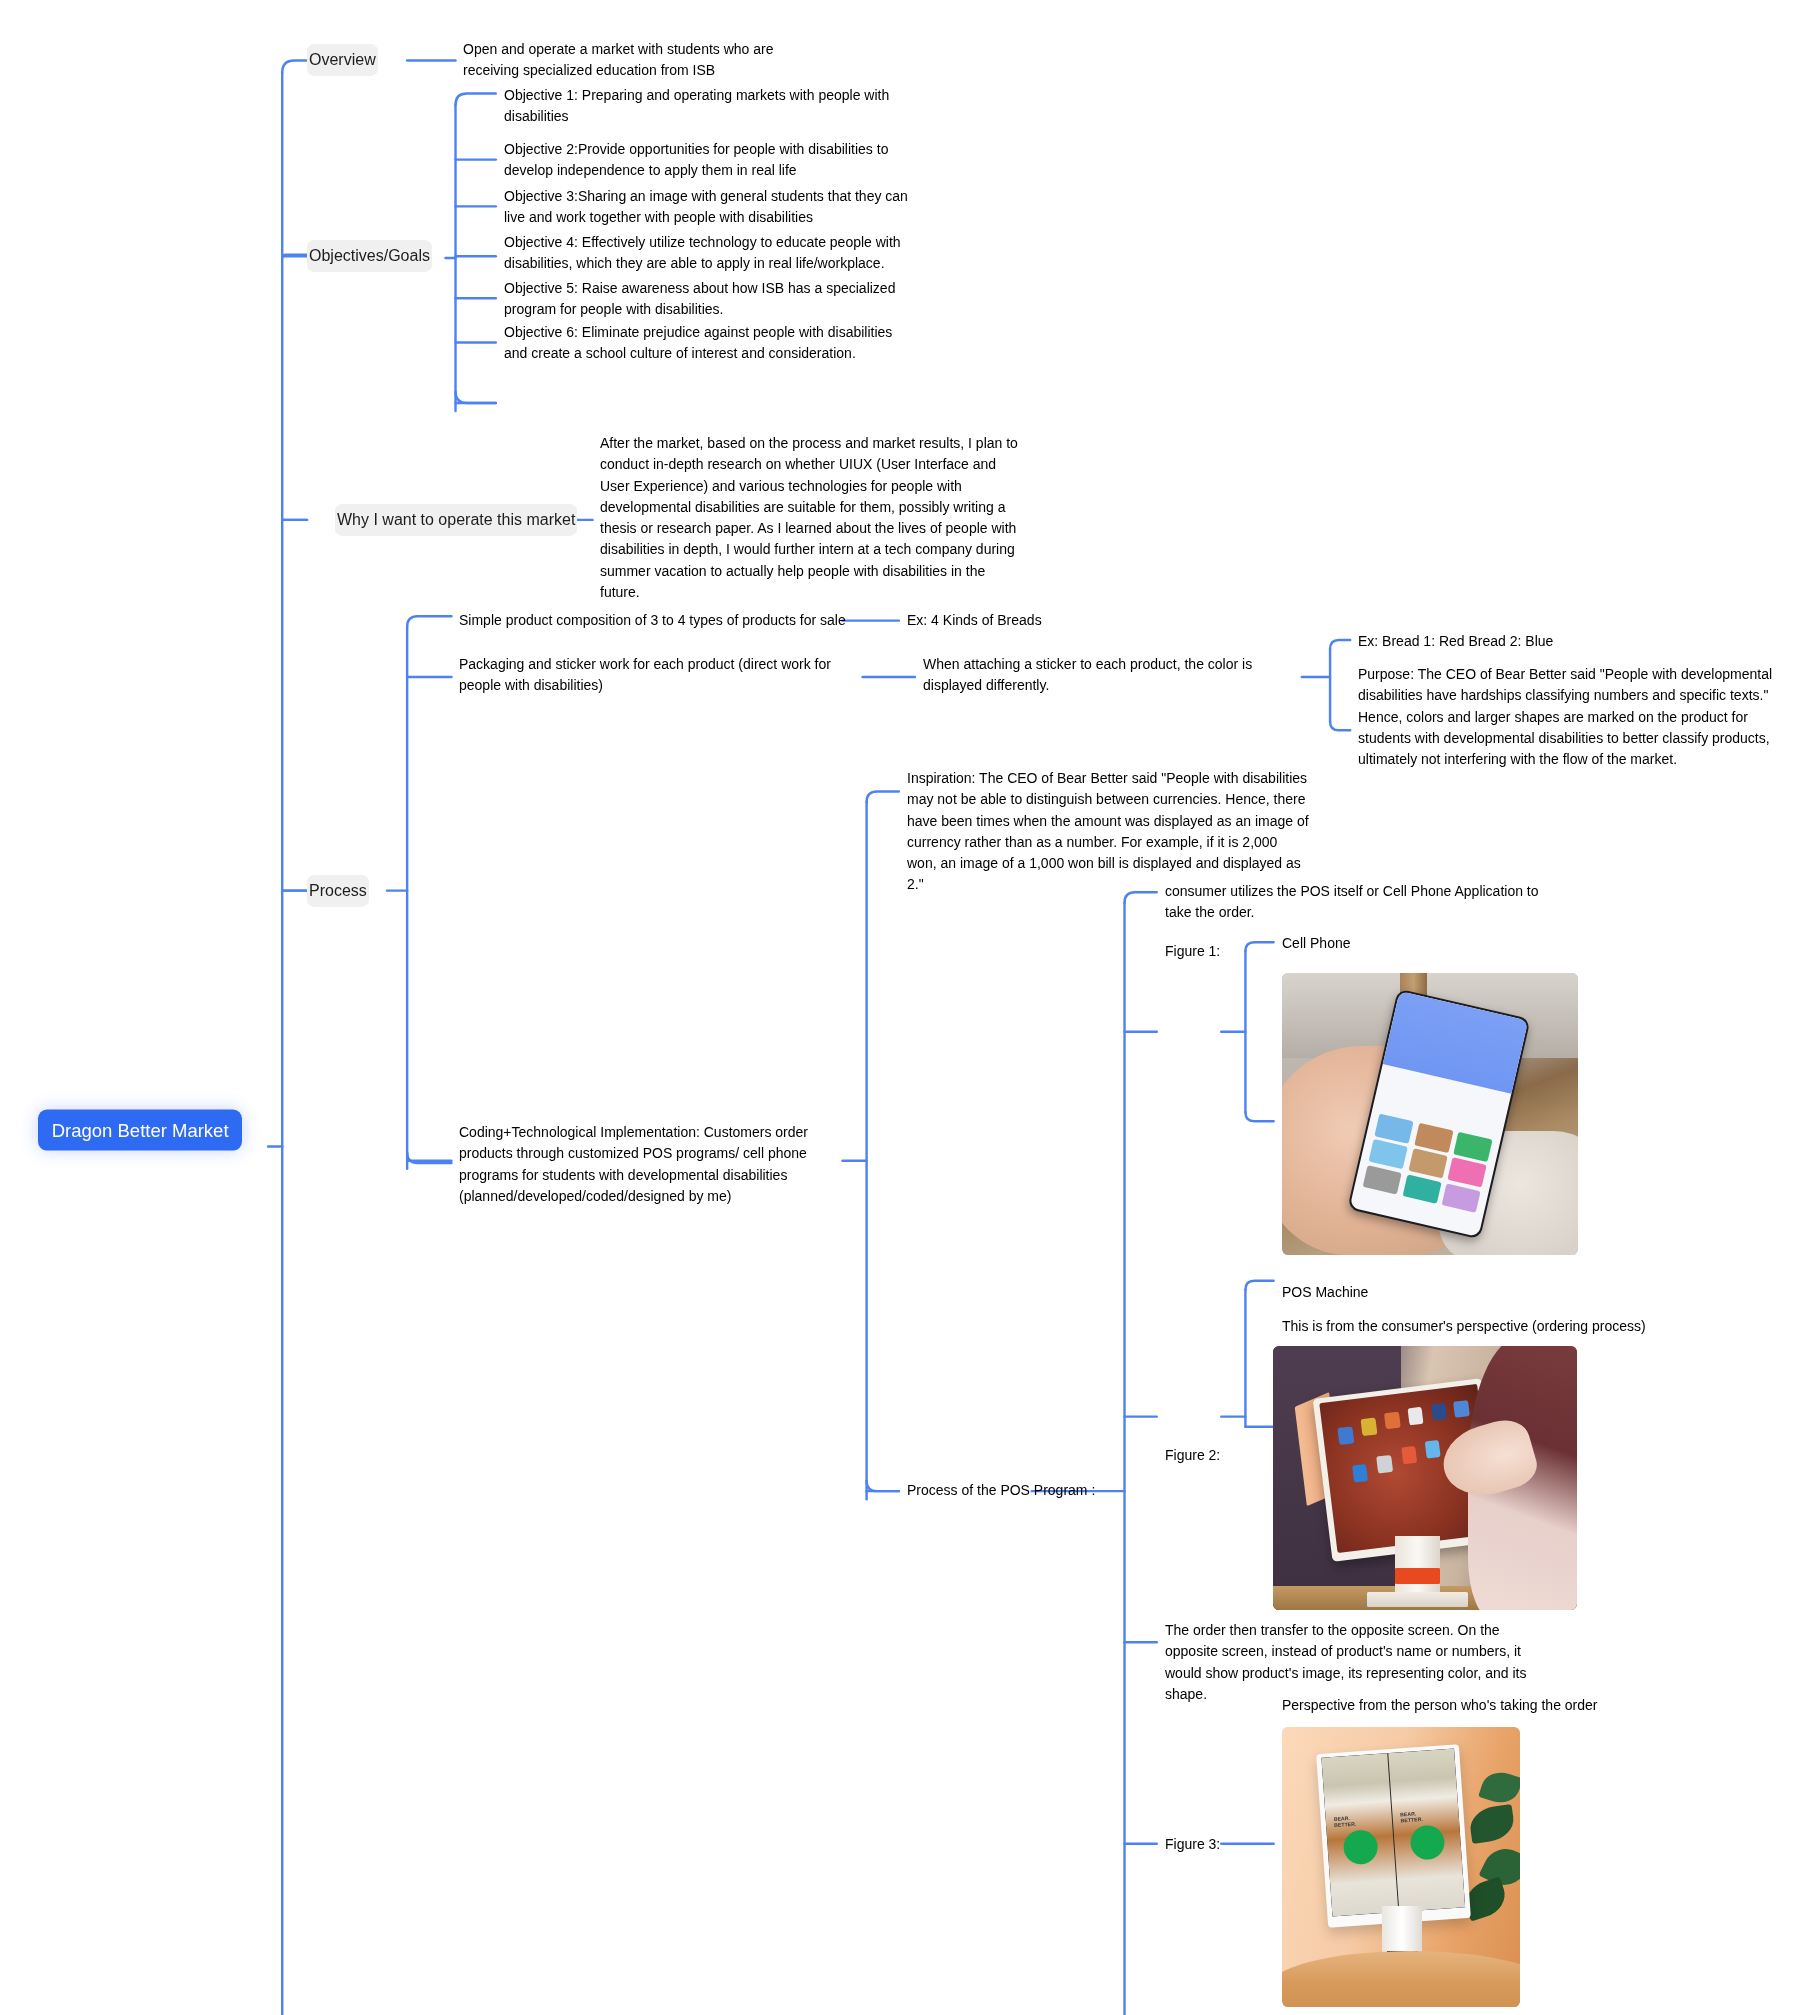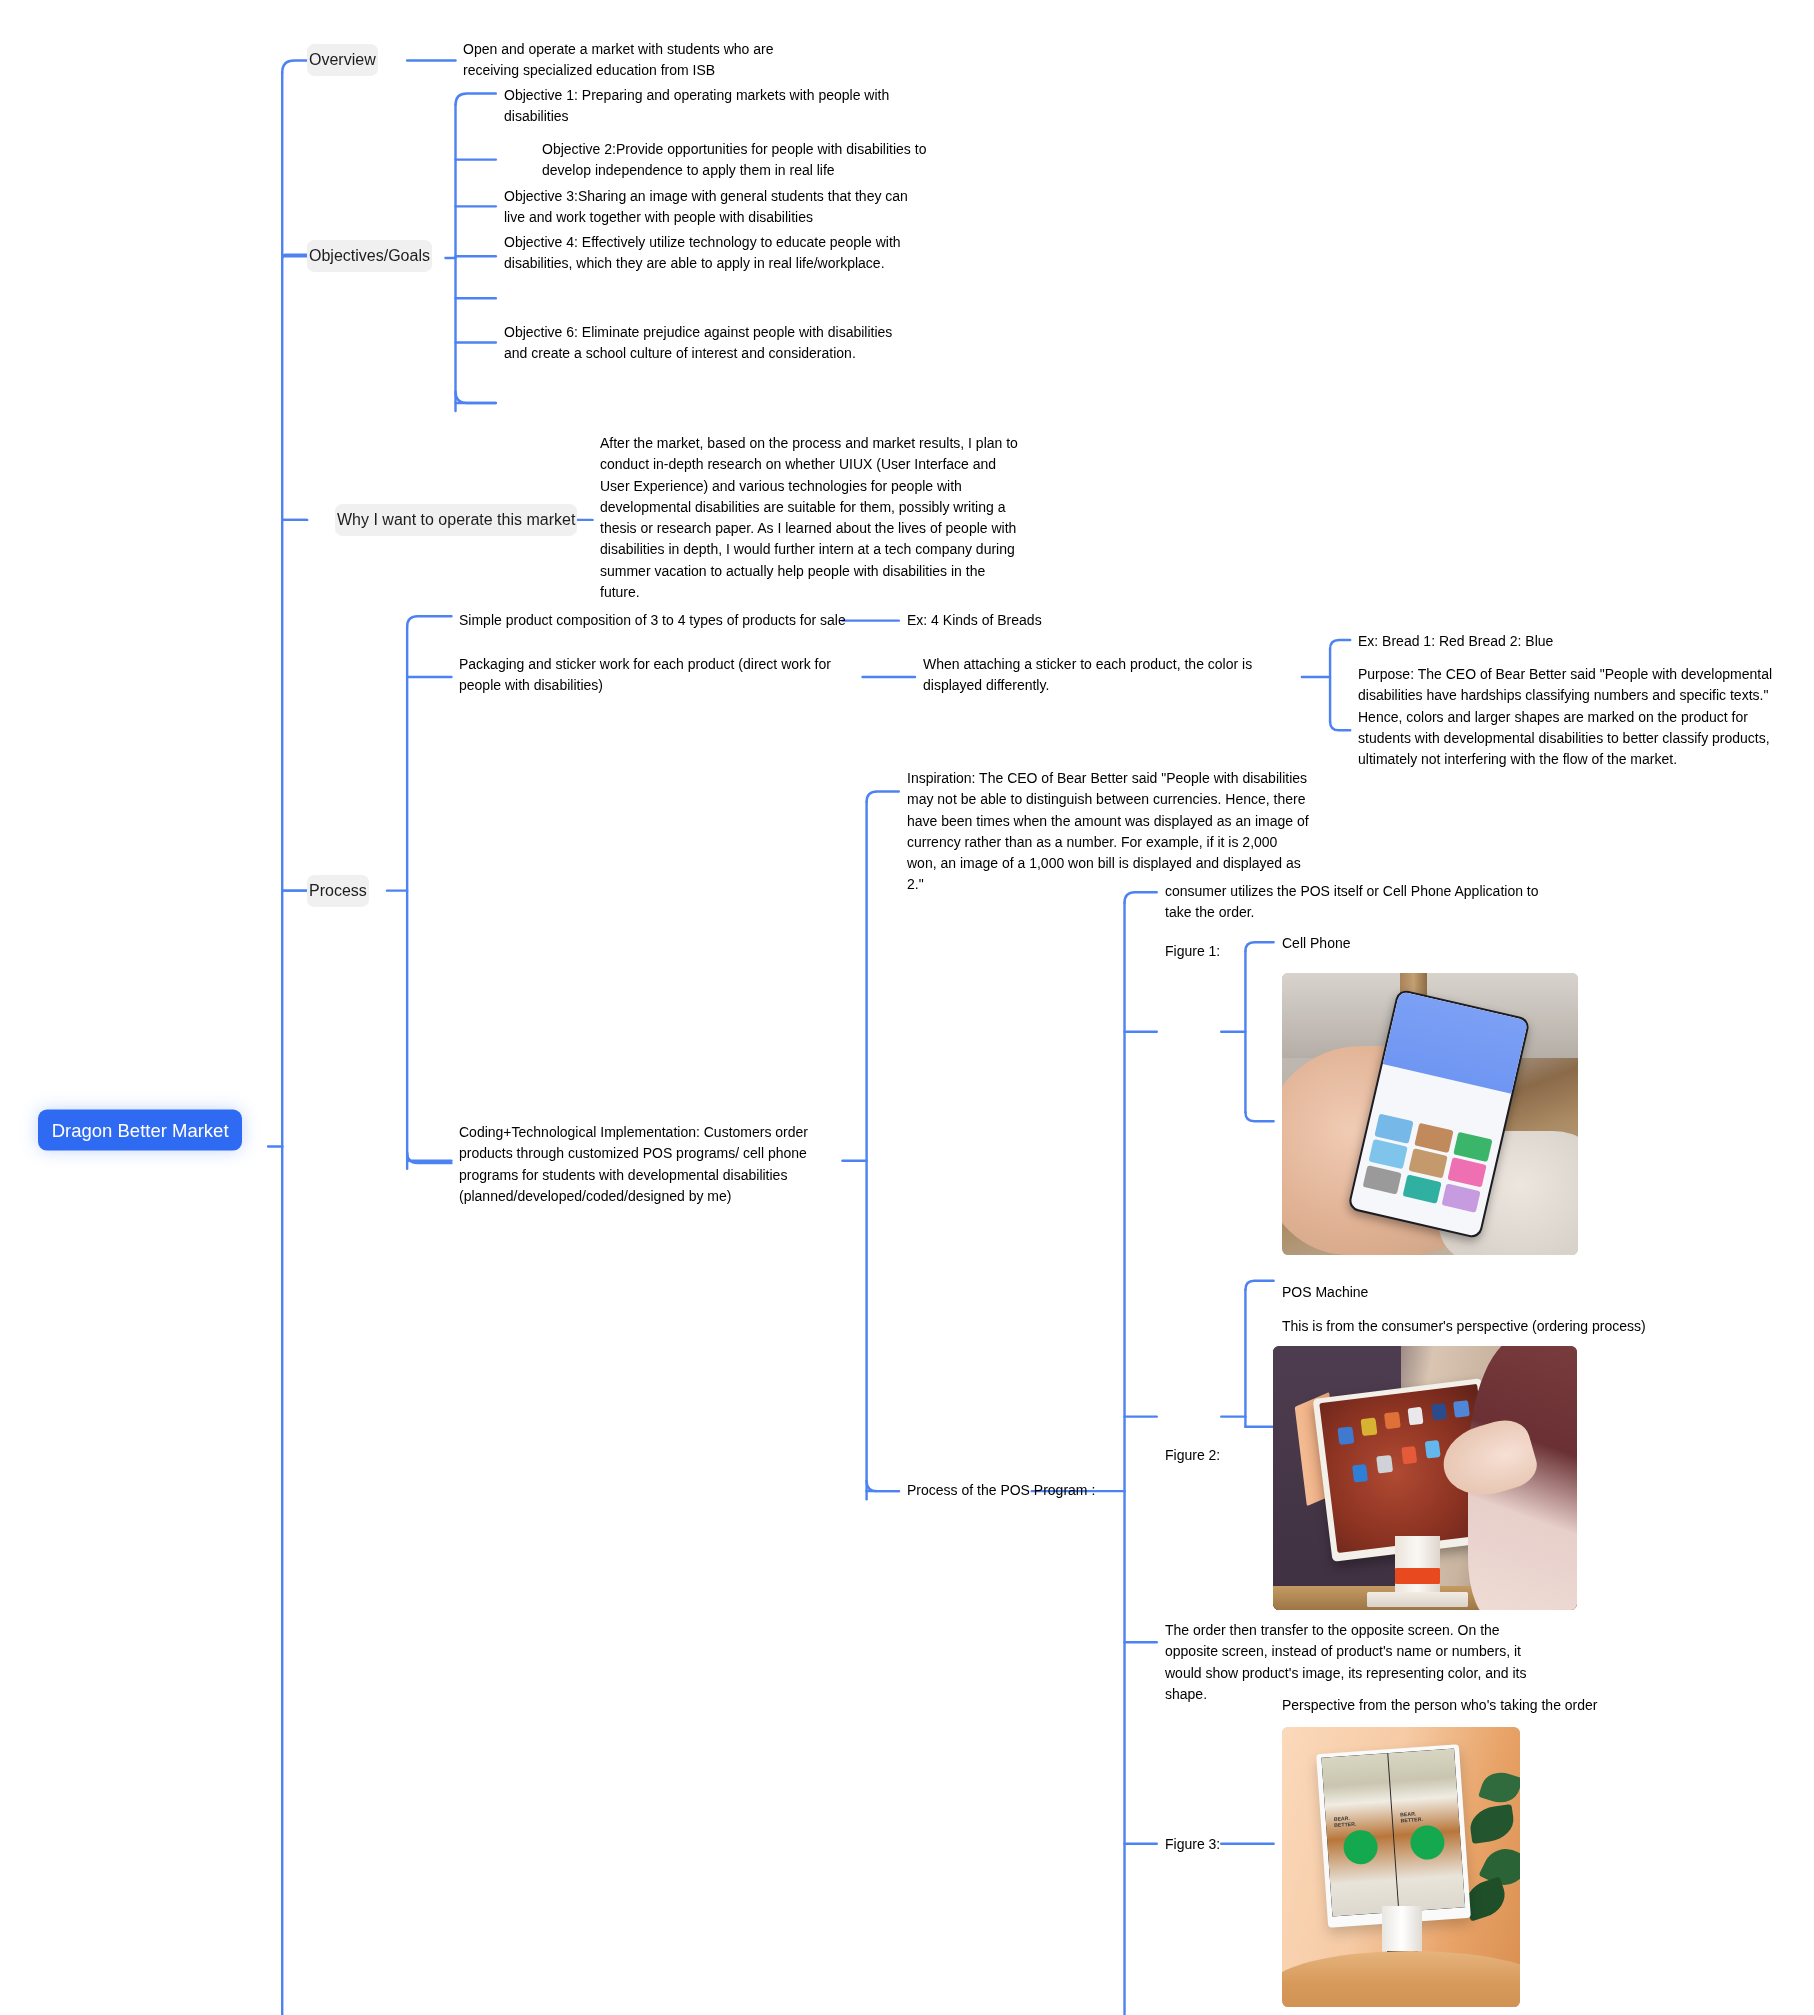--- a/index.html
+++ b/index.html
@@ -239,23 +239,24 @@
 
   <div class="node cat" style="left:307px; top:60px; transform:translateY(-50%);">
     <span>Overview</span>
   </div>
   <div class="node leaf" style="left:463px; top:39px; width:355px;">Open and operate a market with students who are receiving specialized education from ISB</div>
 
   <div class="node cat" style="left:307px; top:256px; transform:translateY(-50%);">
     <span>Objectives/Goals</span>
   </div>
   <div class="node leaf" style="left:504px; top:85px;  width:415px;">Objective 1: Preparing and operating markets with people with disabilities</div>
-  <div class="node leaf" style="left:504px; top:139px;  width:415px;margin-left:38px;">Objective 2:Provide opportunities for people with disabilities to develop independence to apply them in real life</div>
+  <div class="node leaf" style="left:504px; top:139px;  width:415px;">Objective 2:Provide opportunities for people with disabilities to develop independence to apply them in real life</div>
   <div class="node leaf" style="left:504px; top:186px;  width:415px;">Objective 3:Sharing an image with general students that they can live and work together with people with disabilities</div>
   <div class="node leaf" style="left:504px; top:232px;  width:415px;">Objective 4: Effectively utilize technology to educate people with disabilities, which they are able to apply in real life/workplace.</div>
+  <div class="node leaf" style="left:504px; top:278px;  width:415px;">Objective 5: Raise awareness about how ISB has a specialized program for people with disabilities.</div>
   <div class="node leaf" style="left:504px; top:322px;  width:415px;">Objective 6: Eliminate prejudice against people with disabilities and create a school culture of interest and consideration.</div>
 
   <div class="node cat" style="left:307px; top:520px; transform:translateY(-50%);margin-left:28px;">
     <span>Why I want to operate this market</span>
   </div>
   <div class="node leaf" style="left:600px; top:433px; width:427px;">After the market, based on the process and market results, I plan to conduct in-depth research on whether UIUX (User Interface and User Experience) and various technologies for people with developmental disabilities are suitable for them, possibly writing a thesis or research paper. As I learned about the lives of people with disabilities in depth, I would further intern at a tech company during summer vacation to actually help people with disabilities in the future.</div>
 
   <div class="node cat" style="left:307px; top:891px; transform:translateY(-50%);">
     <span>Process</span>
   </div>

